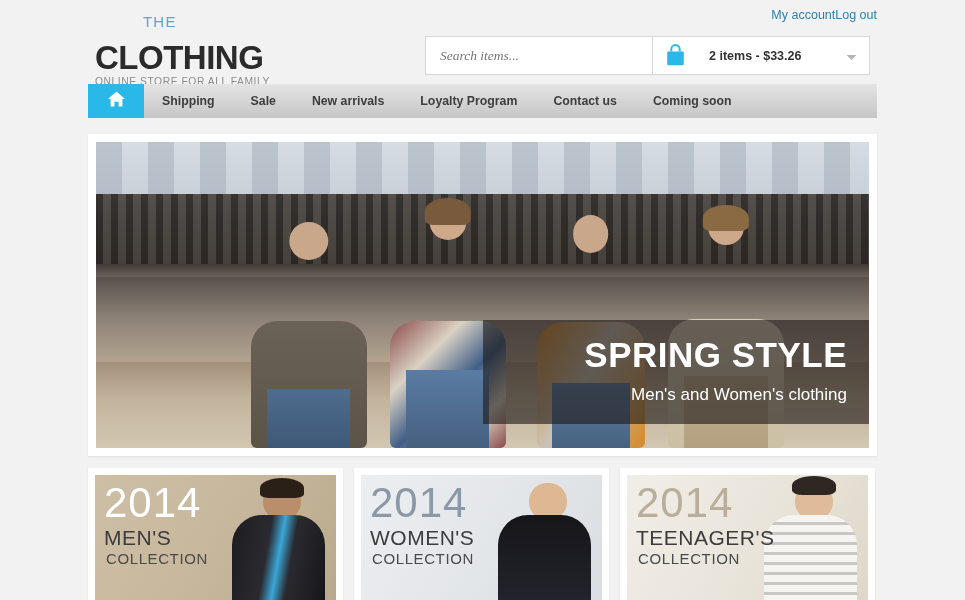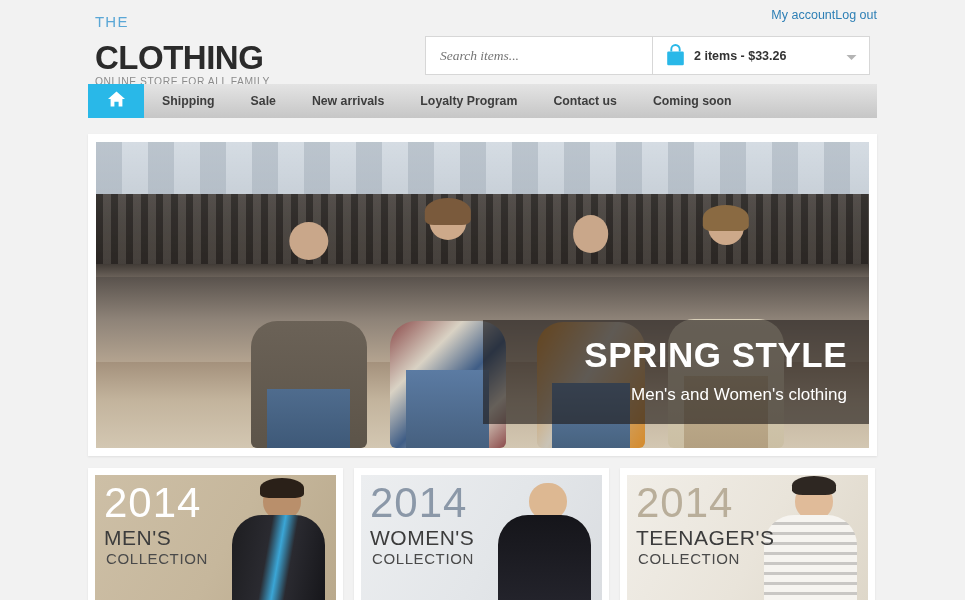--- a/index.html
+++ b/index.html
@@ -17,21 +17,21 @@
   .toplinks {
     position: absolute; top: 8px; right: 88px;
     display: flex; 
     font-size: 12.5px; color: #2c7fb8;
   }
   .toplinks a { color: #2d7fb5; text-decoration: none; cursor: pointer; }
 
   .logo { position: absolute; left: 95px; top: 14px; width: 300px; }
   .logo-the {
     font-size: 15px; letter-spacing: 1.2px; color: #5aa7d6;
-    font-weight: 400; line-height: 15px; margin-bottom: 1px;
+    font-weight: 400; line-height: 15px; margin-bottom: 1px; margin-left: 48px;
   }
   .logo-main {
     font-size: 33px; font-weight: bold; color: #2b2b2b;
     letter-spacing: -0.5px; line-height: 33px; margin-top: 12px;
   }
   .logo-sub {
     font-size: 10.3px; color: #8c8c8c; letter-spacing: 0.55px;
     line-height: 12px; margin-top: 2px;
   }
 
@@ -49,21 +49,21 @@
   }
   .search-ico { width: 34px; display: flex; align-items: center; justify-content: center; cursor: pointer; }
 
   .cart {
     position: absolute; left: 652px; top: 36px;
     width: 218px; height: 39px;
     background: #fff; border: 1px solid #d7d7d7;
     display: flex; align-items: center; cursor: pointer;
   }
   .cart-ico { margin-left: 12px; width: 22px; display: flex; align-items: center; }
-  .cart-label { margin-left: 7px; font-size: 12.5px; font-weight: bold; color: #333; }
+  .cart-label { margin-left: 22px; font-size: 12.5px; font-weight: bold; color: #333; }
   .cart-caret { margin-left: auto; margin-right: 12px; }
 
   
   .nav {
     position: absolute; left: 88px; top: 84px;
     width: 789px; height: 34px;
     background: linear-gradient(#e4e4e4, #c6c6c6);
     display: flex; align-items: stretch;
   }
   .nav-home {

